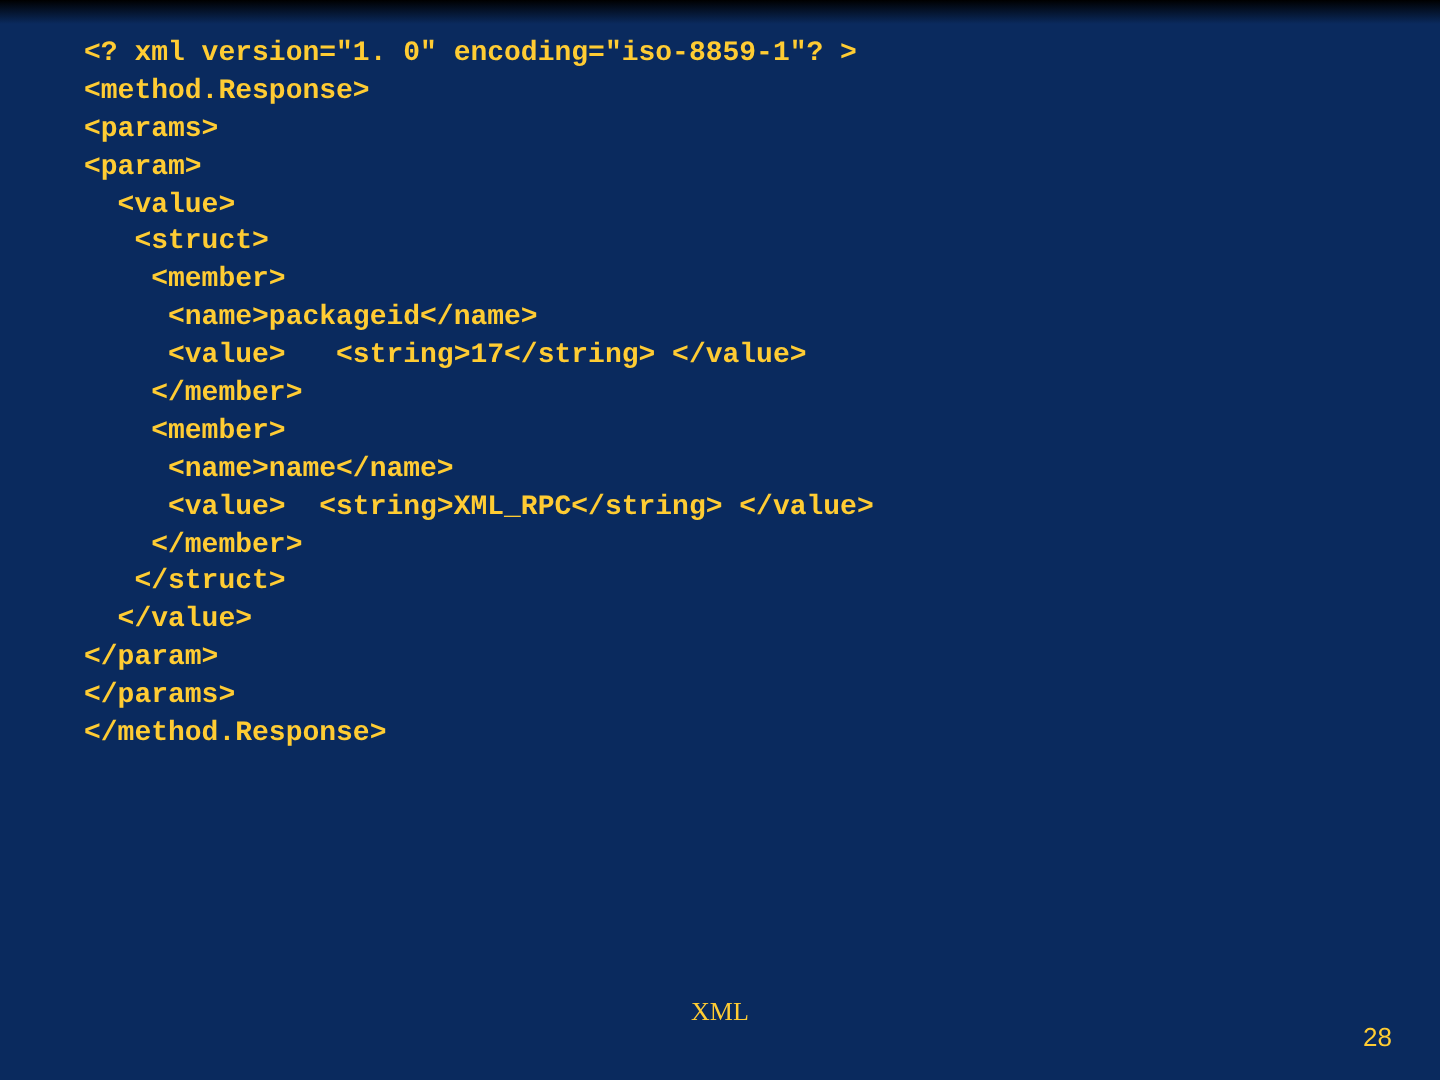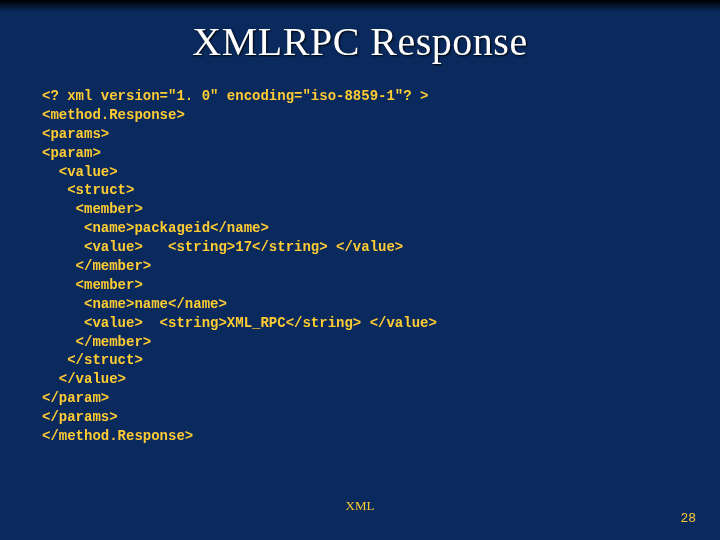--- a/index.html
+++ b/index.html
@@ -43,30 +43,29 @@
     color: #ffcc33;
     font-size: 13px;
     font-family: "Times New Roman", serif;
   }
   .footer-right {
     position: absolute;
     bottom: 14px;
     right: 24px;
     color: #ffcc33;
     font-size: 13px;
-    font-family: Liberation Mono, monospace;
+    font-family: Liberation Sans, sans-serif;
   }
 </style>
 </head>
 <body>
 
 <div class="gradient-bar"></div>
 
 <div class="slide">
-  <h1 class="title">XMLRPC Response</h1>
   <pre class="code" id="code-block">&lt;? xml version="1. 0" encoding="iso-8859-1"? &gt;
 &lt;method.Response&gt;
 &lt;params&gt;
 &lt;param&gt;
   &lt;value&gt;
    &lt;struct&gt;
     &lt;member&gt;
      &lt;name&gt;packageid&lt;/name&gt;
      &lt;value&gt;   &lt;string&gt;17&lt;/string&gt; &lt;/value&gt;
     &lt;/member&gt;

